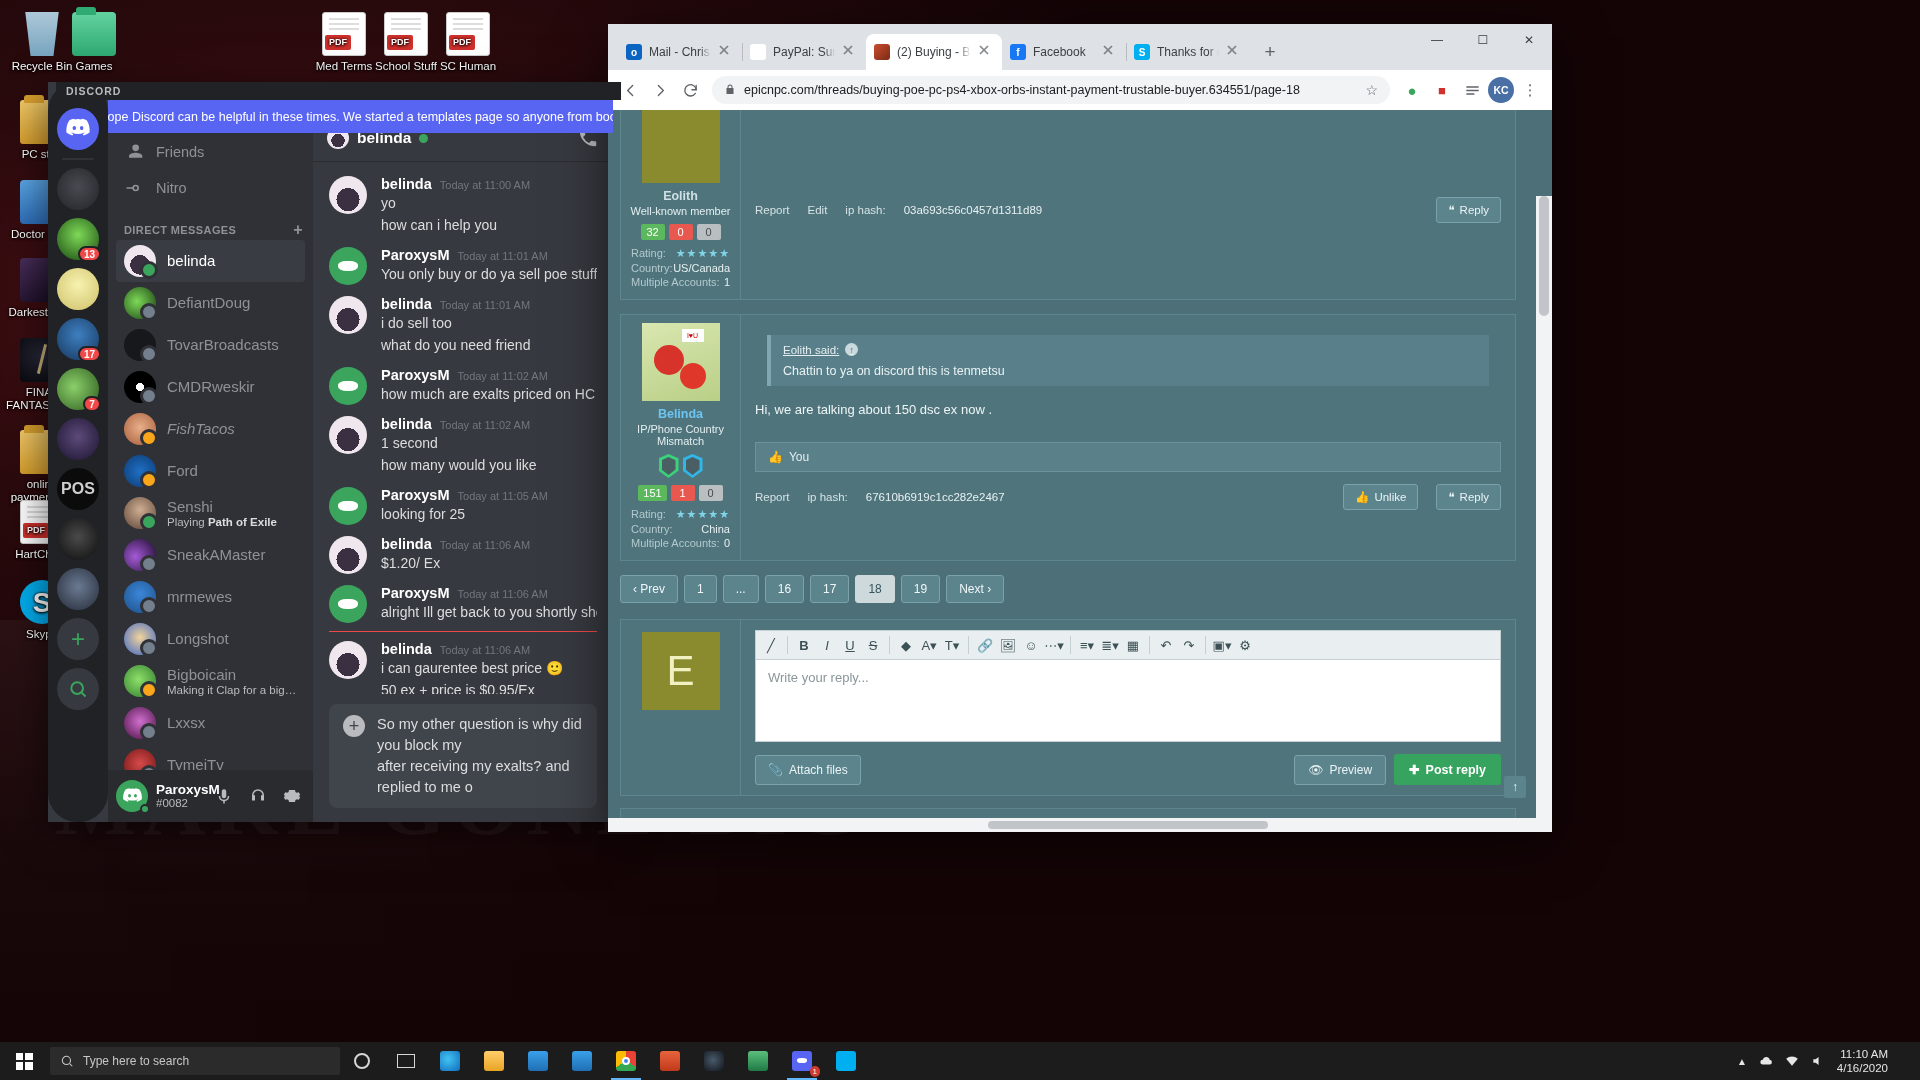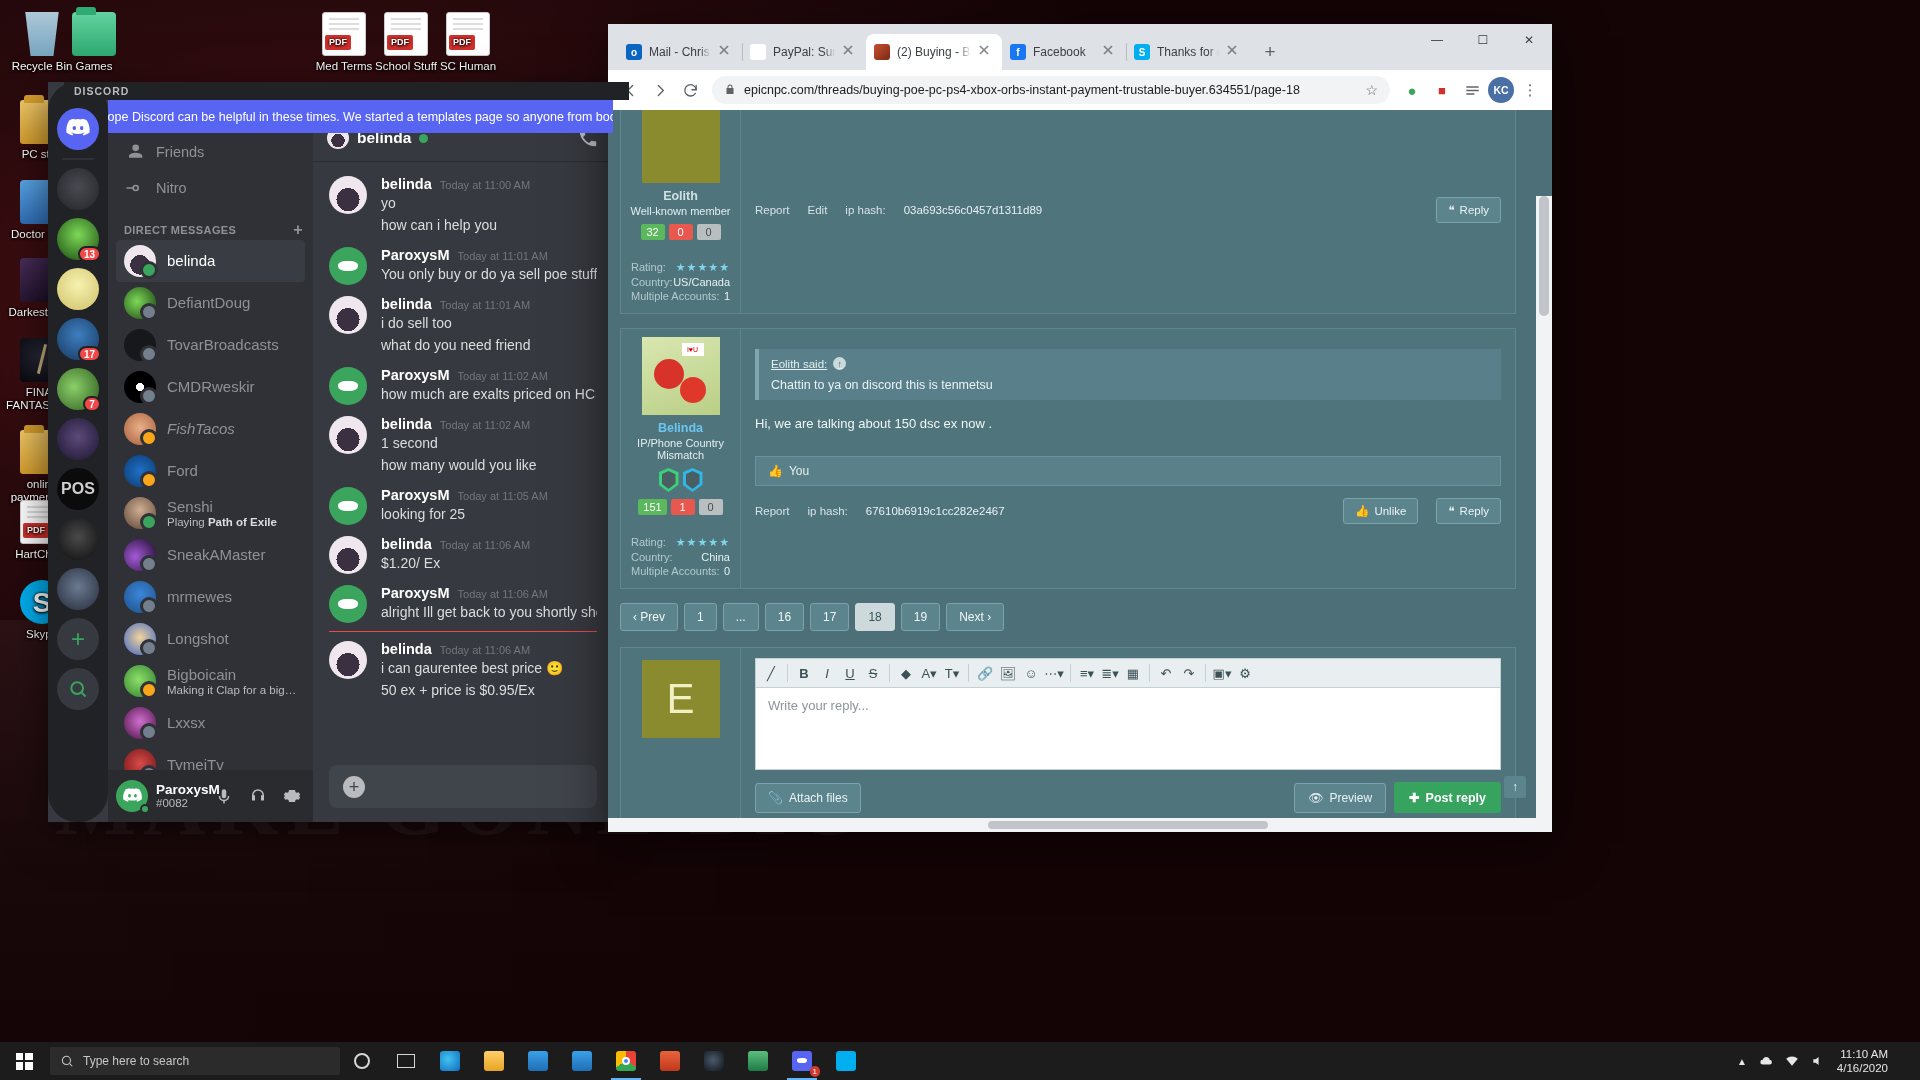--- a/index.html
+++ b/index.html
@@ -49,21 +49,21 @@
   .ic-doc{ background:linear-gradient(180deg,#5aa7e8,#2f6fba); border-radius:4px;}
   .ic-pcstuff{ background:linear-gradient(180deg,#f0c96a,#d79f2d); border-radius:3px;}
   .ic-pcstuff:before{content:"";position:absolute;left:4px;top:-5px;width:20px;height:8px;background:#d79f2d;border-radius:3px 3px 0 0;}
   .ic-skype{ width:42px;height:42px;border-radius:50%;background:#00aff0;}
   .ic-skype:after{content:"S";position:absolute;inset:0;color:#fff;font-size:28px;font-weight:bold;
       display:flex;align-items:center;justify-content:center;}
 
   
   #discord { position:absolute; left:48px; top:82px; width:565px; height:740px;
              background:#36393f; box-shadow:0 10px 40px rgba(0,0,0,.6); display:flex; overflow:hidden; }
-  #dc-title { position:absolute; left:64px; top:82px; width:565px; height:18px; background:#202225;
+  #dc-title { position:absolute; left:56px; top:82px; width:565px; height:18px; background:#202225;
               color:#b9bbbe; font-size:10.5px; font-weight:bold; letter-spacing:1px; padding:3px 0 0 10px; z-index:5;}
 
   .dc-guilds { width:60px; background:#202225; padding-top:26px; display:flex; flex-direction:column;
                align-items:center; gap:8px; overflow:hidden;border-radius:29px; }
   .g-pill { width:42px; height:42px; border-radius:50%; position:relative; flex:0 0 auto; overflow:visible; }
   .g-home { background:#5865f2; display:flex;align-items:center;justify-content:center; }
   .g-home svg{width:26px;height:26px;fill:#fff;}
   .g-badge { position:absolute; right:-2px; bottom:-2px; min-width:18px; height:16px; border-radius:8px;
              background:#f04747; color:#fff; font-size:10px; font-weight:bold; display:flex;
              align-items:center; justify-content:center; border:2px solid #202225; padding:0 4px;}
@@ -216,35 +216,35 @@
       justify-content:center;margin-right:2px;font-size:15px;border-radius:2px;}
 
   .fm-scroll{ position:absolute; left:12px; top:48px; right:36px; bottom:0; }
   .post{ background:#4f747c; border:1px solid #5d868f; display:flex; margin-bottom:14px; }
   .post .side{ width:120px; border-right:1px solid #5d868f; padding:8px 6px 10px; text-align:center; color:#cfe0e3;
       font-size:11.5px; }
   .post .side .pav{width:78px;height:78px;margin:0 auto 6px;}
   .post .side .uname{font-weight:bold;font-size:12.5px;color:#cfe0e3;margin-bottom:2px;}
   .post .side .uname.blue{color:#6cc5f0;}
   .post .side .role{font-size:11px;color:#e2eef0;margin-bottom:7px;}
-  .post .side .cnts{display:flex;justify-content:center;gap:4px;margin-bottom:20px;}
+  .post .side .cnts{display:flex;justify-content:center;gap:4px;margin-bottom:6px;}
   .post .side .cnts span{min-width:24px;padding:2px 5px;color:#fff;font-size:11px;border-radius:2px;}
   .c-grn{background:#5cb85c;} .c-red{background:#e8584e;} .c-gry{background:#b9bfc1;color:#4a4a4a !important;}
   .kv{display:flex;justify-content:space-between;padding:1px 4px;font-size:11px;}
   .kv .k{color:#b3c9cd;} .kv .v{color:#e6f0f2;}
   .stars{color:#7fd4e8;letter-spacing:1px;font-size:11px;}
   .shields{display:flex;justify-content:center;gap:4px;margin:4px 0 7px;}
   .shield{width:20px;height:24px;clip-path:polygon(50% 0,100% 18%,100% 70%,50% 100%,0 70%,0 18%);
       display:flex;align-items:center;justify-content:center;}
   .sh-grn{background:#3ad17a;} .sh-blu{background:#31b6e8;}
   .shield i{width:14px;height:18px;background:#4a5f63;clip-path:polygon(50% 0,100% 18%,100% 70%,50% 100%,0 70%,0 18%);
       display:block;}
   .post .main{ flex:1; padding:10px 14px; min-width:0; position:relative;}
   .post .ptop{display:flex;justify-content:space-between;font-size:11.5px;color:#c3d5d9;}
-  .quote{ background:#59808a; border-left:4px solid #7fa7b0; margin:10px 0 14px; padding:8px 12px; }
+  .quote{ background:#59808a; border-left:4px solid #7fa7b0; margin:10px 12px 14px; padding:8px 12px; }
   .quote .qh{font-size:11.5px;color:#e4eef0;text-decoration:underline;display:flex;align-items:center;gap:6px;}
   .quote .qh .arr{width:13px;height:13px;border-radius:50%;background:#c9d9dc;color:#4a6a72;font-size:9px;
       display:flex;align-items:center;justify-content:center;text-decoration:none;}
   .quote .qb{font-size:12.5px;color:#e9f2f4;margin-top:8px;}
   .pbody{font-size:13px;color:#eef5f6;line-height:20px;}
   .likebar{background:#5a818a;border:1px solid #6b939c;margin-top:22px;padding:7px 12px;font-size:12px;color:#e3eef0;
       display:flex;align-items:center;gap:6px;}
   .pfoot{display:flex;align-items:center;gap:18px;font-size:11.5px;color:#d5e3e6;margin-top:12px;}
   .pfoot .hash{color:#e8f1f3;}
   .pfoot .sp{flex:1;}
@@ -658,20 +658,24 @@
               <span class="au">belinda</span>
               <span class="ts">Today at 11:06 AM</span>
             </div>
             <div class="txt">i can gaurentee best price 🙂</div>
             <div class="txt">50 ex + price is $0.95/Ex</div>
           </div>
         </div>
       </div>
     <div class="dc-input">
       <div class="pl">+</div>
+      <div class="tx">
+        <div>So my other question is why did you block my</div>
+        <div>after receiving my exalts? and replied to me o</div>
+      </div>
     </div>
   </div>
 </div>
 <div class="dc-banner">We hope Discord can be helpful in these times. We started a templates page so anyone from book clu</div>
 
 <div id="chrome">
   <div class="cr-tabstrip">
     <div class="cr-tab">
       <span class="fav fav-outlook">o</span>
       <span class="lab">Mail - Chris Bescher - </span>

